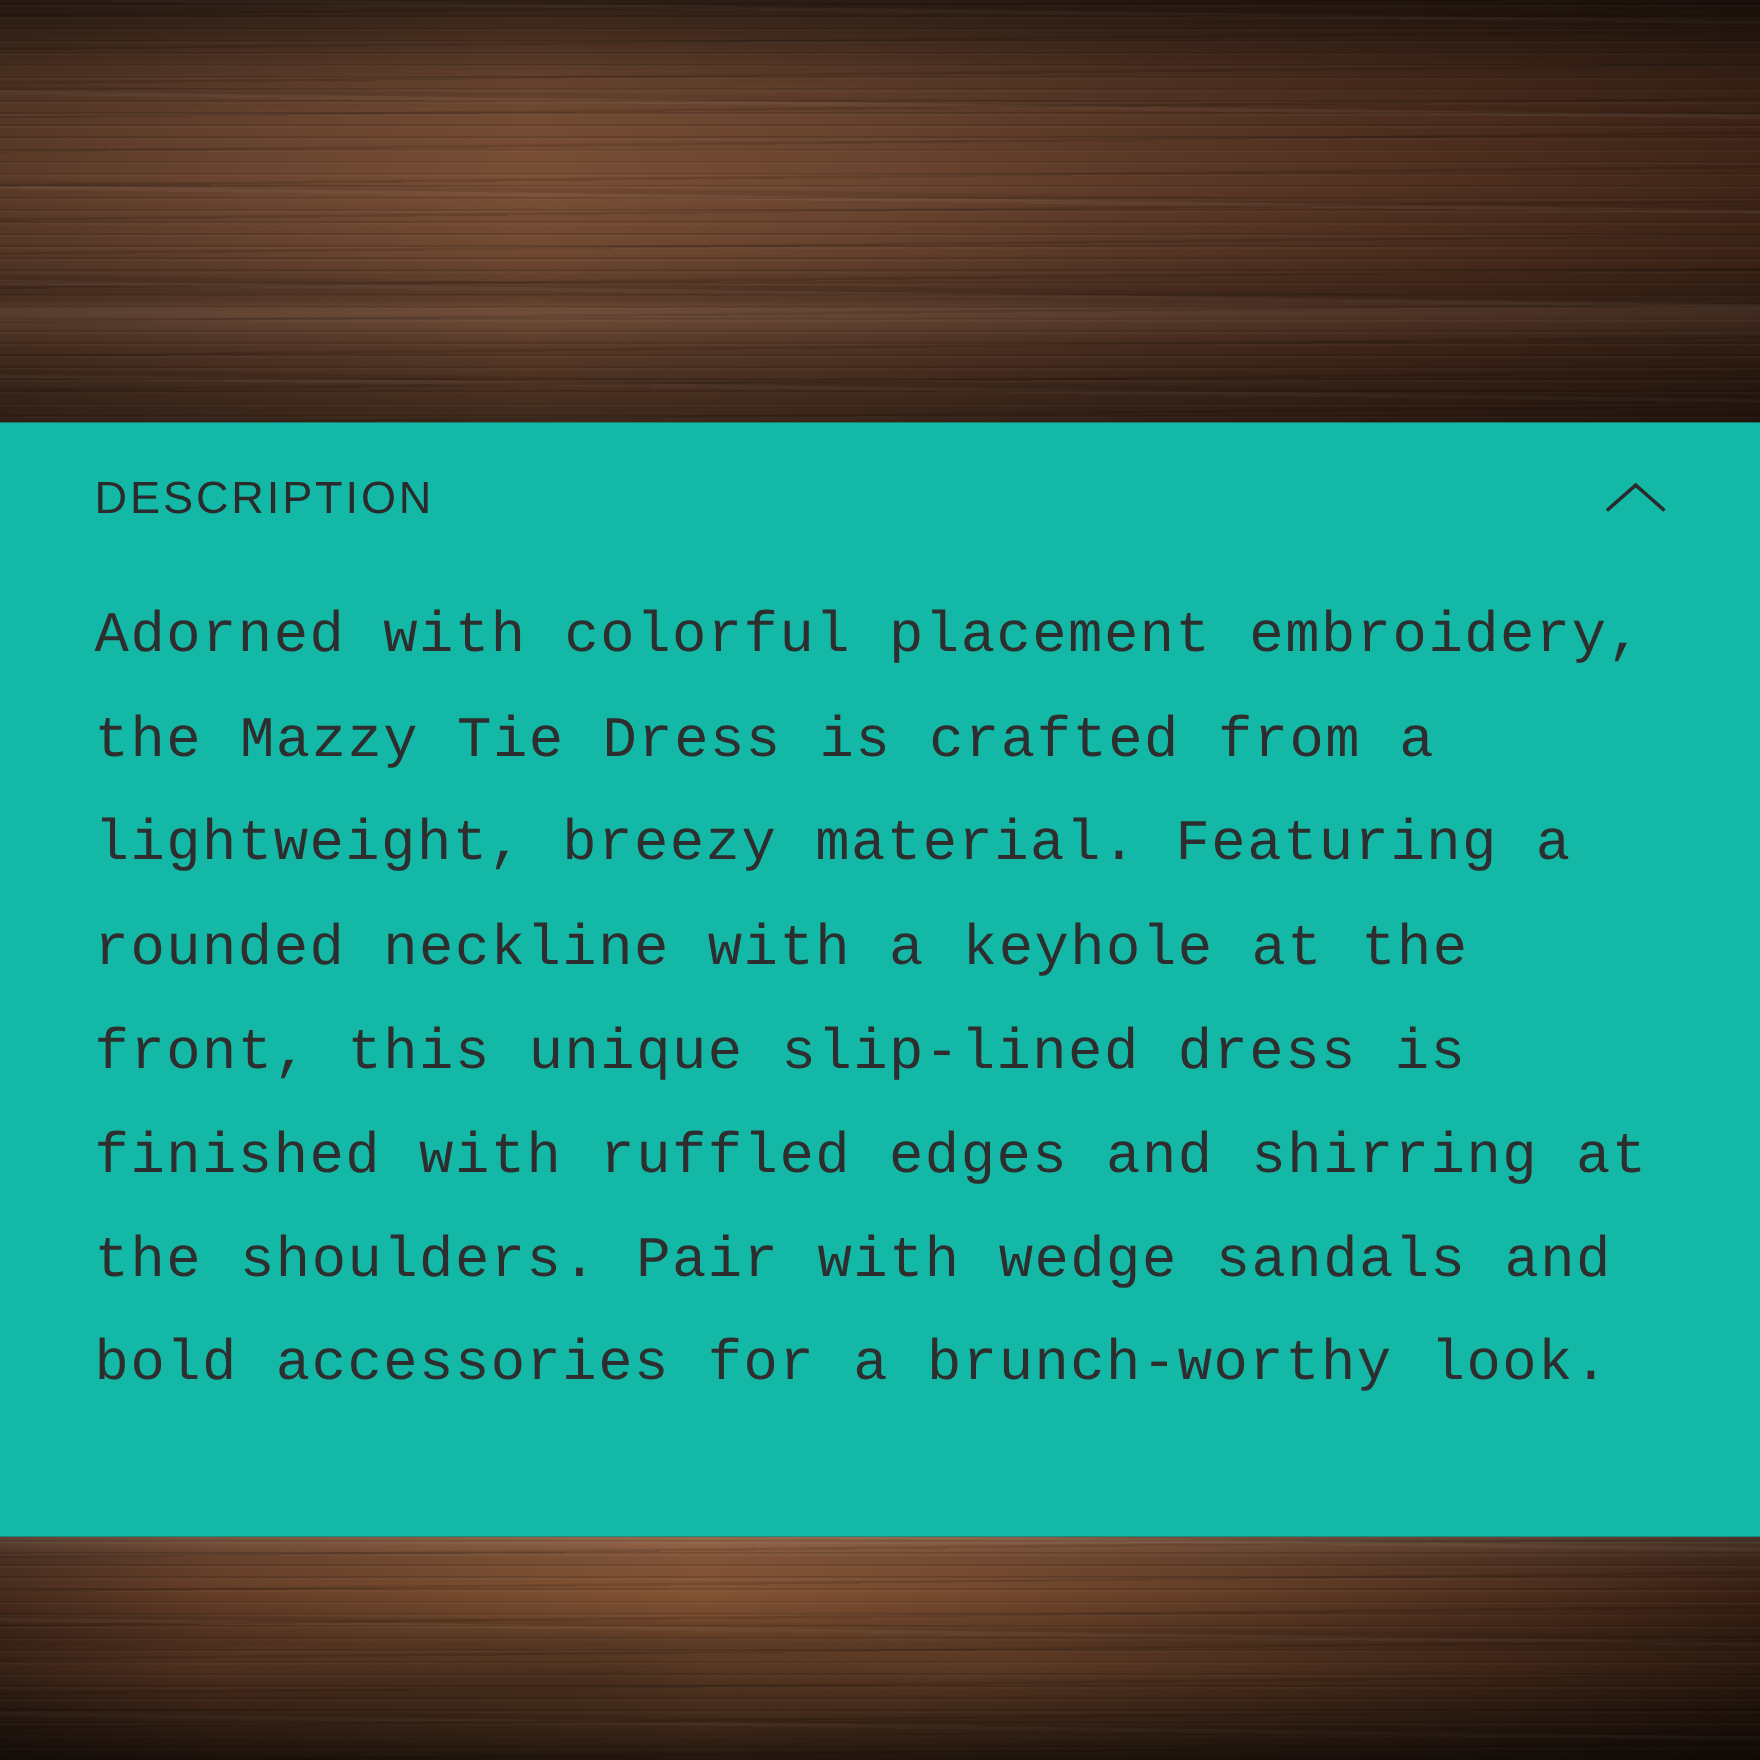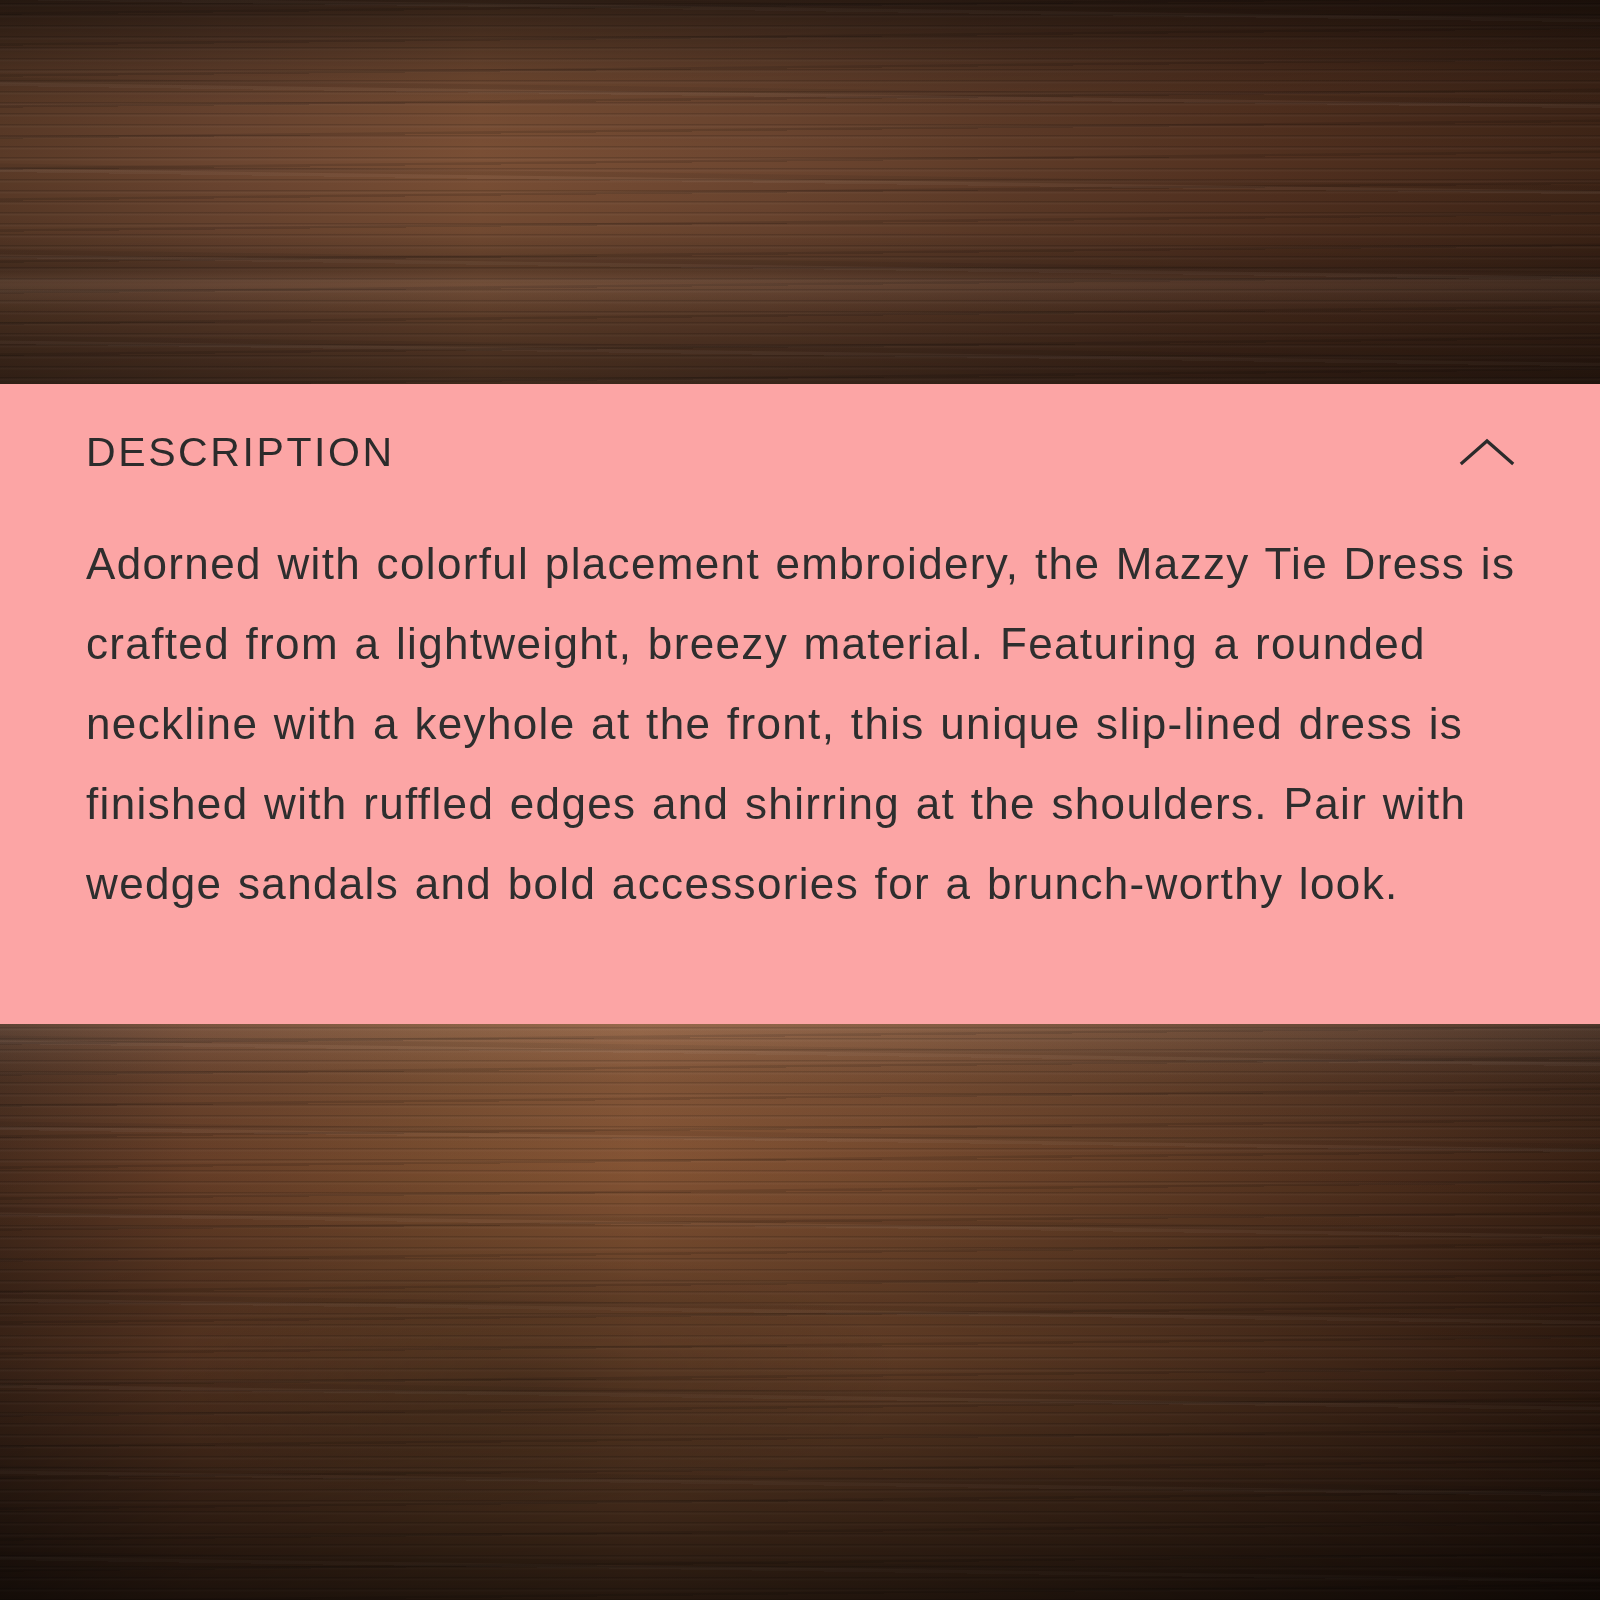--- a/index.html
+++ b/index.html
@@ -152,21 +152,21 @@
     height: 44%;
     background: radial-gradient(ellipse at center,
       rgba(0,0,0,0.22) 0%,
       rgba(0,0,0,0.10) 40%,
       rgba(0,0,0,0.00) 72%);
     transform: rotate(-1.5deg);
   }
 
   
   .card {
-    background: #fca5a5;
+    background: #14b8a6;
     padding: 0 0 0 0;
     position: relative;
     z-index: 3;
   }
   .card-inner {
     padding: 36px 84px 56px 86px;
   }
 
   .card-header {
     display: flex;
@@ -191,22 +191,22 @@
     align-items: center;
     justify-content: center;
     cursor: pointer;
   }
   .chevron svg { display: block; }
 
   .card-body {
     margin-top: 44px;
   }
   .card-text {
-    font-family: Liberation Sans, sans-serif;
-    font-size: 44px;
+    font-family: Liberation Mono, monospace;
+    font-size: 52px;
     line-height: 1.82;
     letter-spacing: 1.35px;
     color: #2e2e2e;
     font-weight: 400;
     word-spacing: 2px;
   }
 </style>
 </head>
 <body>
 

